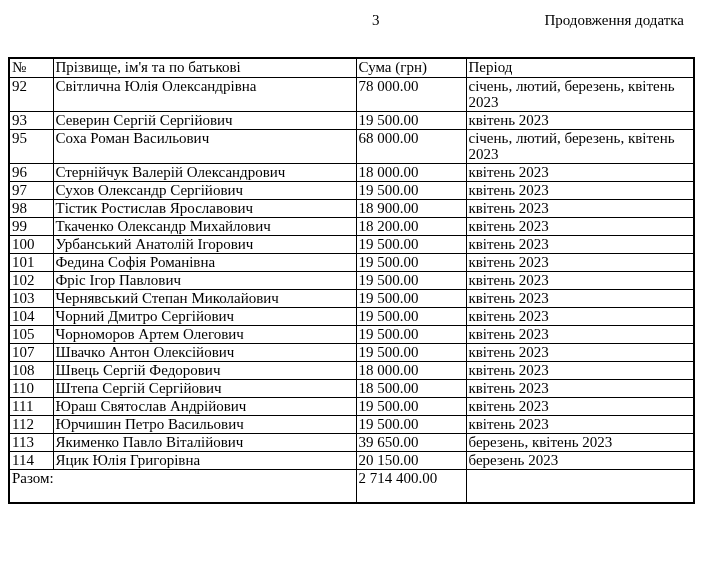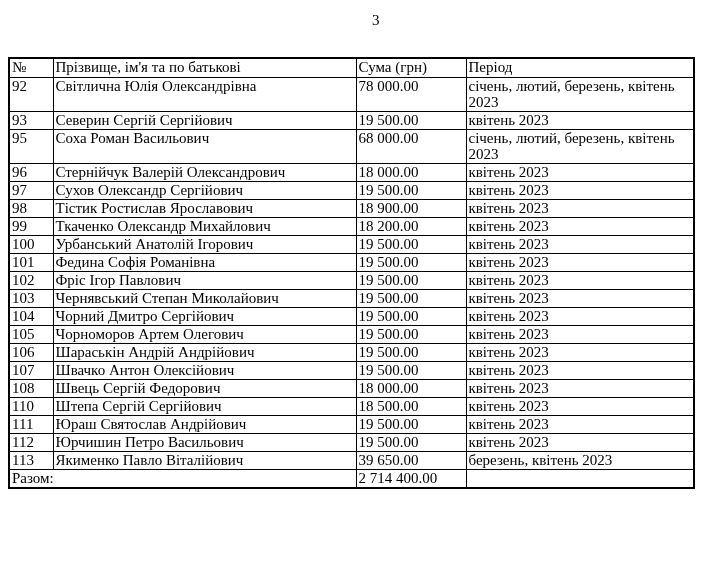--- a/index.html
+++ b/index.html
@@ -49,30 +49,31 @@
     padding: 0 2px 1px 2px;
     overflow: hidden;
     white-space: normal;
   }
   col.c-num    { width: 44px; }
   col.c-name   { width: 303px; }
   col.c-amount { width: 110px; }
   col.c-period { width: 228px; }
   thead tr { height: 19px; }
   tbody tr { height: 18px; }
-  tfoot tr { height: 19px; }
+  tfoot tr { height: 34px; }
   th.col-name, td.col-name { padding-left: 6px; margin-top: 39px; }
   th.col-amount, td.col-amount { padding-left: 3px; }
   th.col-period, td.col-period { padding-left: 3px; }
 </style>
 </head>
 <body>
 
 <div class="page-header">
   <span class="page-number">3</span>
+  <span class="continuation-label">Продовження додатка</span>
 </div>
 
 <table class="payments">
   <colgroup>
     <col class="c-num">
     <col class="c-name">
     <col class="c-amount">
     <col class="c-period">
   </colgroup>
   <thead>
@@ -169,26 +170,20 @@
     <td class="col-period">квітень 2023</td>
   </tr>
 
   <tr>
     <td class="col-num">105</td>
     <td class="col-name">Чорноморов Артем Олегович</td>
     <td class="col-amount">19 500.00</td>
     <td class="col-period">квітень 2023</td>
   </tr>
 
-  <tr>
-    <td class="col-num">106</td>
-    <td class="col-name">Шараськін Андрій Андрійович</td>
-    <td class="col-amount">19 500.00</td>
-    <td class="col-period">квітень 2023</td>
-  </tr>
 
   <tr>
     <td class="col-num">107</td>
     <td class="col-name">Швачко Антон Олексійович</td>
     <td class="col-amount">19 500.00</td>
     <td class="col-period">квітень 2023</td>
   </tr>
 
   <tr>
     <td class="col-num">108</td>
@@ -219,20 +214,26 @@
     <td class="col-period">квітень 2023</td>
   </tr>
 
   <tr>
     <td class="col-num">113</td>
     <td class="col-name">Якименко Павло Віталійович</td>
     <td class="col-amount">39 650.00</td>
     <td class="col-period">березень, квітень 2023</td>
   </tr>
 
+  <tr>
+    <td class="col-num">114</td>
+    <td class="col-name">Яцик Юлія Григорівна</td>
+    <td class="col-amount">20 150.00</td>
+    <td class="col-period">березень 2023</td>
+  </tr>
 </tbody>
   <tfoot>
     <tr>
       <td colspan="2" class="col-num">Разом:</td>
       <td class="col-amount">2 714 400.00</td>
       <td class="col-period"></td>
     </tr>
   </tfoot>
 </table>
 

